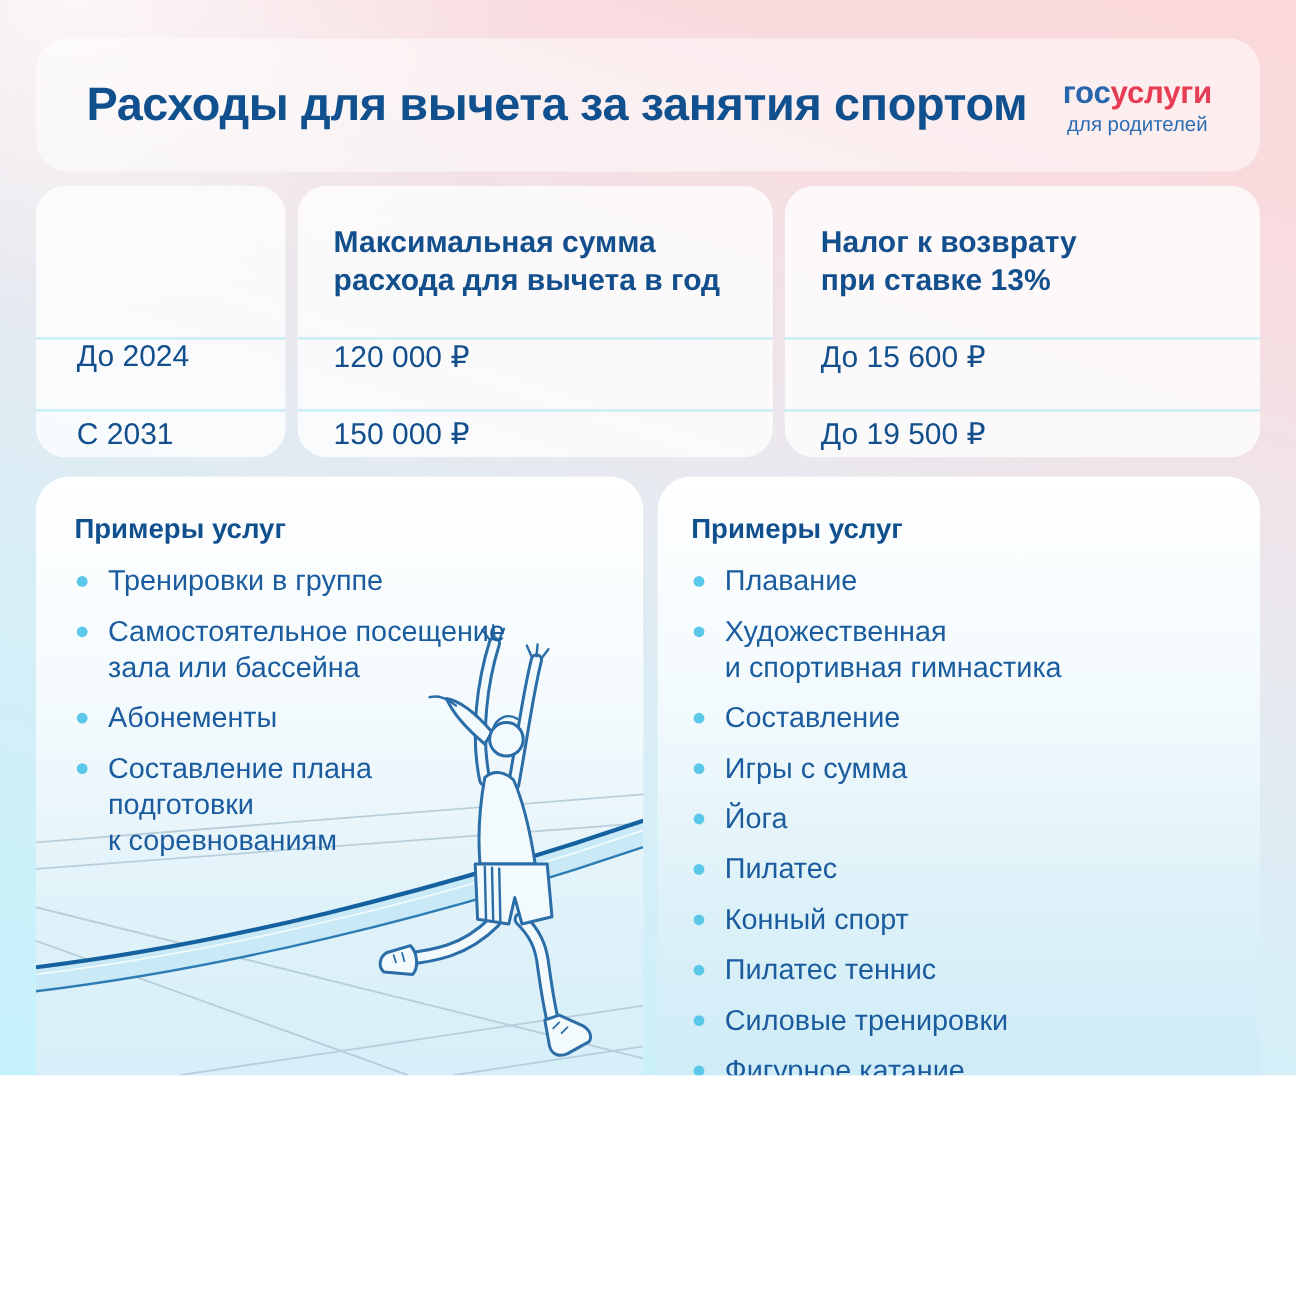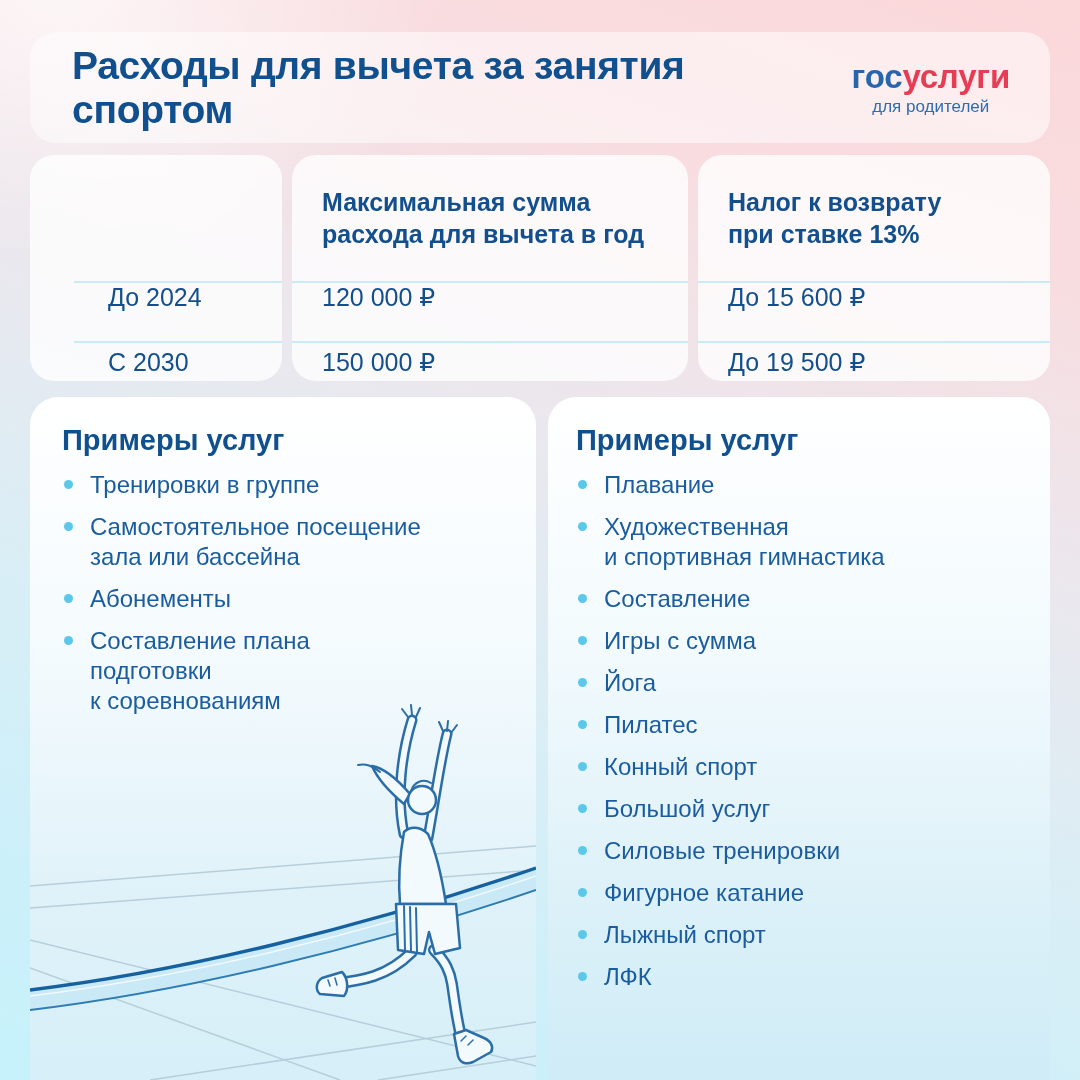--- a/index.html
+++ b/index.html
@@ -2,54 +2,54 @@
 <html lang="ru"><head>
 <meta charset="utf-8">
 <style>
   html,body{margin:0;padding:0;}
   body{
     width:1080px;height:1080px;overflow:hidden;
     font-family:"Liberation Sans","DejaVu Sans",sans-serif;
   }
   .page{
     position:relative;box-sizing:border-box;
-    width:1080px;height:1080px;
+    width:1080px;height:896px;
     padding:32px 30px 0;
     display:flex;flex-direction:column;
     background:
       radial-gradient(620px 420px at 6% 0%, rgba(255,255,255,.72), rgba(255,255,255,0) 62%),
       linear-gradient(198deg,#fbd8da 0%,#f8dde0 20%,#eae8ee 42%,#d9eef6 64%,#cbf0fa 86%,#c7f2fb 100%);
   }
   
   .header-card{
     height:111px;flex:0 0 auto;
     background:rgba(255,255,255,.52);
     border-radius:26px;
     display:flex;align-items:center;justify-content:space-between;
     padding:0 40px 0 42px;
     margin-bottom:12px;
   }
   .page-title{
     margin:0;font-size:39px;font-weight:700;color:#11508e;letter-spacing:-.3px;
   }
   .logo{display:flex;flex-direction:column;align-items:center;line-height:1;}
-  .logo-main{font-size:33px;font-weight:700;letter-spacing:-.2px;}
+  .logo-main{font-size:26px;font-weight:700;letter-spacing:-.2px;}
   .logo-gos{color:#2765ad;}
   .logo-uslugi{color:#e63d55;}
   .logo-sub{font-size:17px;color:#2b6cb3;margin-top:5px;}
   
   .table-row{
     display:flex;gap:10px;height:226px;flex:0 0 auto;margin-bottom:16px;
   }
   .t-card{
     background:rgba(255,255,255,.78);
     border-radius:24px;
     display:grid;grid-template-rows:97px 60px 1fr;
   }
-  .t-card.col-period{width:208px;padding-left:44px;}
+  .t-card.col-period{width:208px;}
   .t-card.col-max{width:396px;}
   .t-card.col-tax{flex:1;}
   .t-cell{
     display:flex;align-items:center;
     padding-left:30px;color:#124f8c;font-size:25px;margin-top:29px;
   }
   .col-period .t-cell{padding-left:34px;}
   .t-head{font-weight:700;line-height:32px;white-space:pre-line;}
   .t-body{border-top:2px solid #c7ecf5;}
   
@@ -63,21 +63,21 @@
     width:506px;flex:0 0 auto;
     padding:28px 26px 0 32px;
     background:linear-gradient(180deg,#ffffff 0%,#f3fafd 40%,#e0f2f9 72%,#d6eff8 100%);
   }
   .b-card.right{
     flex:1;
     padding:28px 24px 0 28px;
     background:linear-gradient(180deg,#ffffff 0%,#f2fafd 38%,#ddf1f8 72%,#cfecf7 100%);
   }
   .card-heading{
-    margin:0 0 15px;font-size:29px;font-weight:700;color:#11508e;line-height:30px;
+    margin:0 0 15px;font-size:23px;font-weight:700;color:#11508e;line-height:30px;
   }
   ul.services{
     list-style:none;margin:0;padding:0;
     display:flex;flex-direction:column;gap:12px;
     position:relative;z-index:2;
   }
   ul.services li{display:flex;align-items:flex-start;}
   .dot{
     flex:0 0 auto;width:9px;height:9px;border-radius:50%;
     background:#5cc8e9;margin:10px 17px 0 2px;
@@ -98,21 +98,21 @@
     <div class="logo">
       <div class="logo-main"><span class="logo-gos">гос</span><span class="logo-uslugi">услуги</span></div>
       <div class="logo-sub">для родителей</div>
     </div>
   </header>
 
   <section class="table-row">
     <div class="t-card col-period">
       <div class="t-cell t-head"></div>
       <div class="t-cell t-body">До 2024</div>
-      <div class="t-cell t-body">С 2030</div>
+      <div class="t-cell t-body">С 2031</div>
     </div>
     <div class="t-card col-max">
       <div class="t-cell t-head">Максимальная сумма
 расхода для вычета в год</div>
       <div class="t-cell t-body">120 000 ₽</div>
       <div class="t-cell t-body">150 000 ₽</div>
     </div>
     <div class="t-card col-tax">
       <div class="t-cell t-head">Налог к возврату
 при ставке 13%</div>
@@ -240,21 +240,21 @@
         <li>
             <span class="dot"></span>
             <span class="svc-text">Пилатес</span>
           </li>
         <li>
             <span class="dot"></span>
             <span class="svc-text">Конный спорт</span>
           </li>
         <li>
             <span class="dot"></span>
-            <span class="svc-text">Большой услуг</span>
+            <span class="svc-text">Пилатес теннис</span>
           </li>
         <li>
             <span class="dot"></span>
             <span class="svc-text">Силовые тренировки</span>
           </li>
         <li>
             <span class="dot"></span>
             <span class="svc-text">Фигурное катание</span>
           </li>
         <li>

